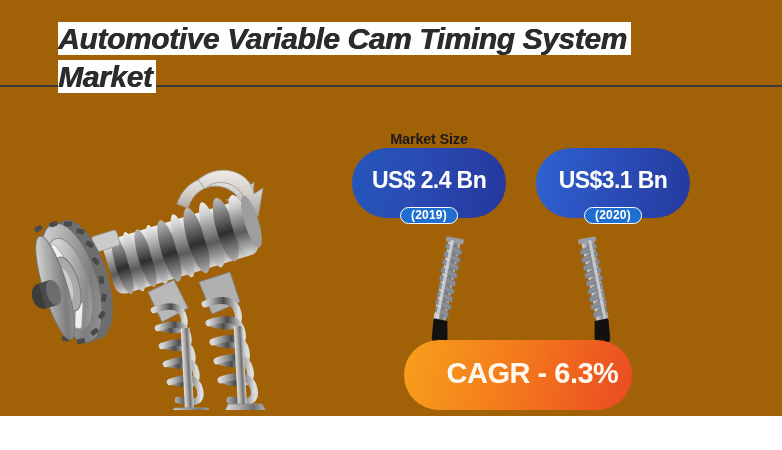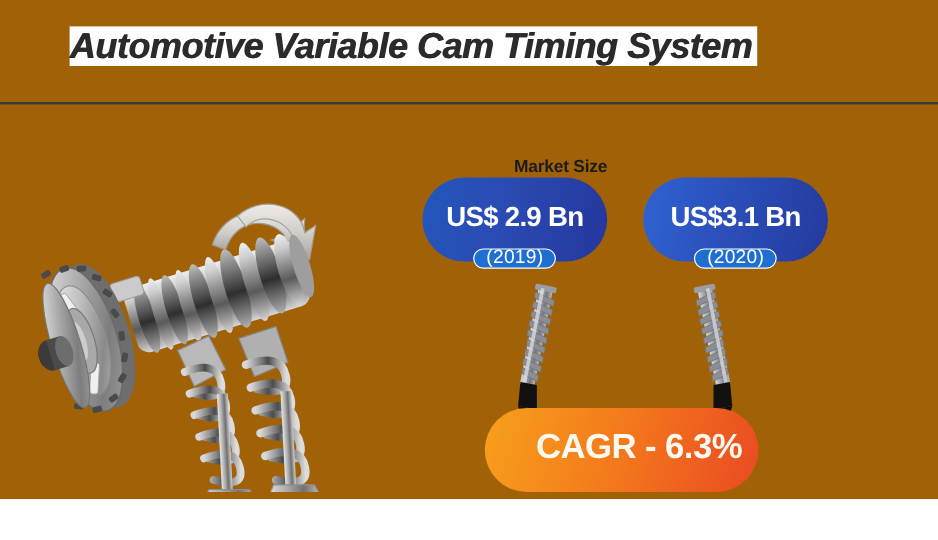--- a/index.html
+++ b/index.html
@@ -60,21 +60,21 @@
   }
 
   
   .stat-group {
     position: absolute;
   }
   .stat-label {
     position: absolute;
     top: 5px;
     width: 100%;
-    text-align: right;
+    text-align: center;
     font-size: 14.5px;
     font-weight: bold;
     color: #1c1c1c;
     letter-spacing: -0.2px;
   }
   .stat-pill {
     position: absolute;
     top: 22px;
     left: 0;
     width: 154px;
@@ -98,22 +98,22 @@
   .year-pill {
     position: absolute;
     top: 81px;
     left: 50%;
     transform: translateX(-50%);
     background: #1f6fd0;
     border: 1.5px solid #ffffff;
     border-radius: 10px;
     padding: 1px 10px 2px 10px;
     color: #ffffff;
-    font-size: 16px;
-    font-weight: normal;
+    font-size: 12px;
+    font-weight: bold;
     letter-spacing: 0.2px;
     line-height: 12px;
     white-space: nowrap;
   }
 
   
   .screw {
     position: absolute;
   }
 
@@ -140,21 +140,21 @@
     margin-left: 29px;
   }
 </style>
 </head>
 <body>
 
 <div id="infographic">
 
   <div class="title-rule"></div>
   <div class="title-block">
-    <div class="title-text"><span class="title-word-wrap">Automotive Variable Cam Timing System</span><br></div>
+    <div class="title-text"><span class="title-word-wrap">Automotive Variable Cam Timing System</span><br><span class="title-word-wrap">Market</span></div>
   </div>
 
   <div class="illustration">
     <svg width="310" height="278" viewBox="0 0 310 278" xmlns="http://www.w3.org/2000/svg">
       <defs>
         <linearGradient id="steelH" x1="0" y1="0" x2="0" y2="1">
           <stop offset="0%" stop-color="#efefef"></stop>
           <stop offset="18%" stop-color="#cfcfcf"></stop>
           <stop offset="42%" stop-color="#8d8d8d"></stop>
           <stop offset="62%" stop-color="#5a5a5a"></stop>
@@ -293,21 +293,21 @@
         <rect x="234" y="194" width="9" height="82" fill="url(#valveG)" transform="rotate(-3 238 238)"></rect>
         <path d="M226 272 L260 272 L268 286 L250 293 L236 293 L220 286 Z" fill="url(#valveG)" stroke="#8d8d8d" stroke-width="1"></path>
         <ellipse cx="244" cy="287" rx="24" ry="6" fill="#c9c9c9" stroke="#8d8d8d" stroke-width="0.8"></ellipse>
       </g>
     </svg>
   </div>
 
   <div class="stat-group" style="left:352px; top:126px; width:154px; height:100px;">
     <div class="stat-label">Market Size</div>
     <div class="stat-pill pill-a">
-      <span class="stat-value">US$ 2.9 Bn</span>
+      <span class="stat-value">US$ 2.4 Bn</span>
     </div>
     <div class="year-pill">(2019)</div>
   </div>
 
   <div class="stat-group" style="left:536px; top:126px; width:154px; height:100px;">
     <div class="stat-pill pill-b">
       <span class="stat-value">US$3.1 Bn</span>
     </div>
     <div class="year-pill">(2020)</div>
   </div>

